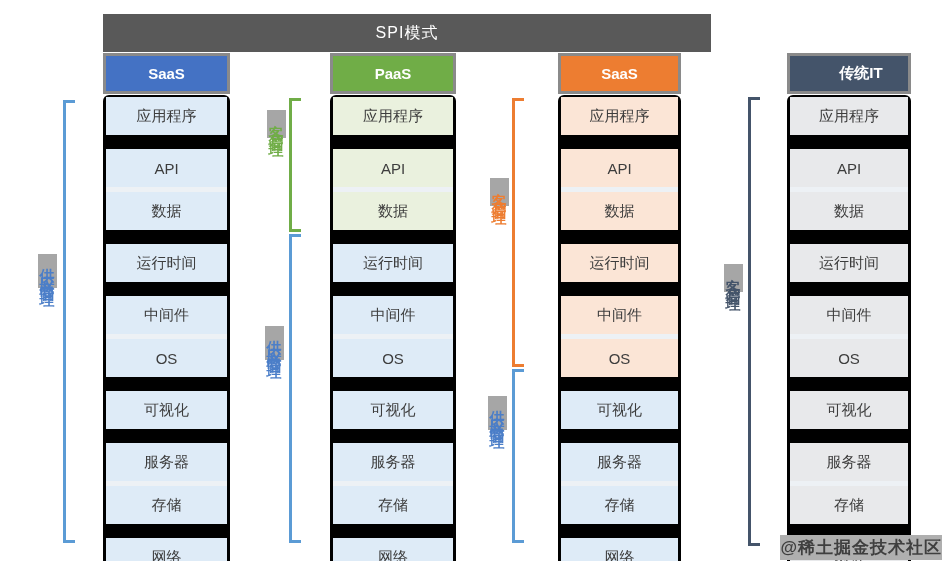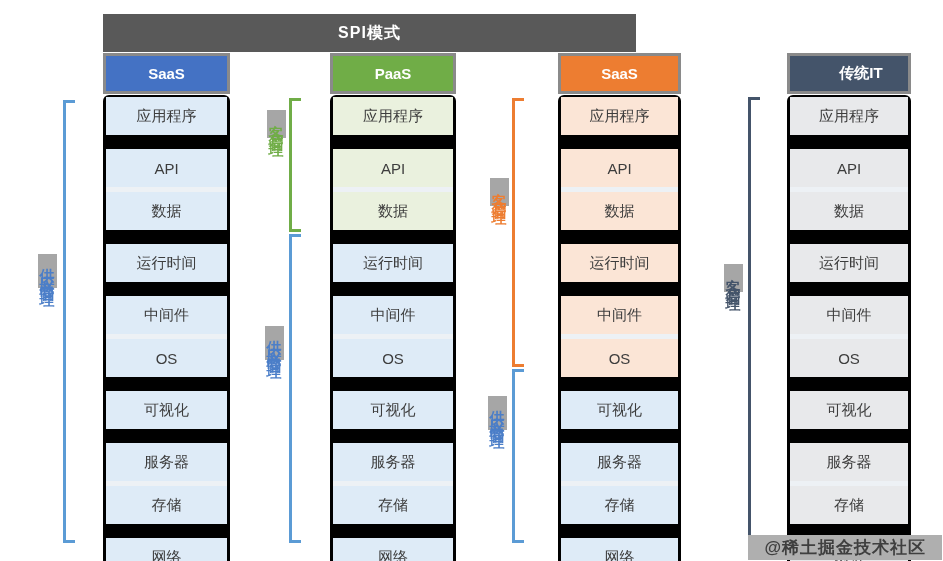--- a/index.html
+++ b/index.html
@@ -2,22 +2,22 @@
 <html><head>
 <meta charset="utf-8">
 <style>
   html,body{margin:0;padding:0;}
   #app{
     position:relative;width:943px;height:561px;background:#ffffff;overflow:hidden;
     font-family:"Liberation Sans", sans-serif;
   }
   
   .band{
-    position:absolute;left:103px;top:14px;width:533px;height:38px;
-    background:var(--band);color:#fff;font-size:16px;font-weight:bold;
+    position:absolute;left:103px;top:14px;width:608px;height:38px;
+    background:var(--band);color:#fff;font-size:16px;font-weight:normal;
     display:flex;align-items:center;justify-content:center;letter-spacing:1px;
   }
   
   .colhead{
     position:absolute;top:53px;height:41px;box-sizing:border-box;
     border:3px solid var(--header_border);
     display:flex;align-items:center;justify-content:center;
     color:#fff;font-size:15px;font-weight:bold;
   }
   .colhead--saas{left:103px;width:127px;background:var(--saas_header);}
@@ -62,21 +62,21 @@
   .lb-saas-vendor{left:38px;top:254px;color:var(--label_blue);}
   .lb-paas-cust  {left:267px;top:110px;color:var(--label_green);}
   .lb-paas-vendor{left:265px;top:326px;color:var(--label_blue);}
   .lb-iaas-cust  {left:490px;top:178px;color:var(--label_orange);}
   .lb-iaas-vendor{left:488px;top:396px;color:var(--label_blue);}
   .lb-trad-cust  {left:724px;top:264px;color:var(--label_slate);}
   
   .watermark{
     position:absolute;right:1px;bottom:1px;z-index:5;
     font-size:17px;font-weight:bold;letter-spacing:1px;
-    color:var(--watermark_text);background:var(--watermark_bg);padding:1px 16px;
+    color:var(--watermark_text);background:var(--watermark_bg);padding:1px 0;
   }
 </style>
 </head>
 <body>
 
 <div id="app" style="--band: #595959; --saas_header: #4472C4; --paas_header: #70AD47; --iaas_header: #ED7D31; --traditional_header: #44546A; --header_border: #8A8A8A; --stack_bg: #000000; --divider: #EDF1F5; --cell_blue: #DEEBF7; --cell_green: #EAF1DE; --cell_peach: #FBE5D6; --cell_gray: #E8E9EB; --cell_text: #3D3D3D; --label_blue: #4B7EC8; --bracket_blue: #5B9BD5; --label_green: #70AD47; --label_orange: #ED7D31; --label_slate: #44546A; --label_patch: #A6A6A6; --watermark_text: #3F3F3F; --watermark_bg: #AFAFAF;">
 
   <div class="band">
     <span>SPI模式</span>
   </div>

